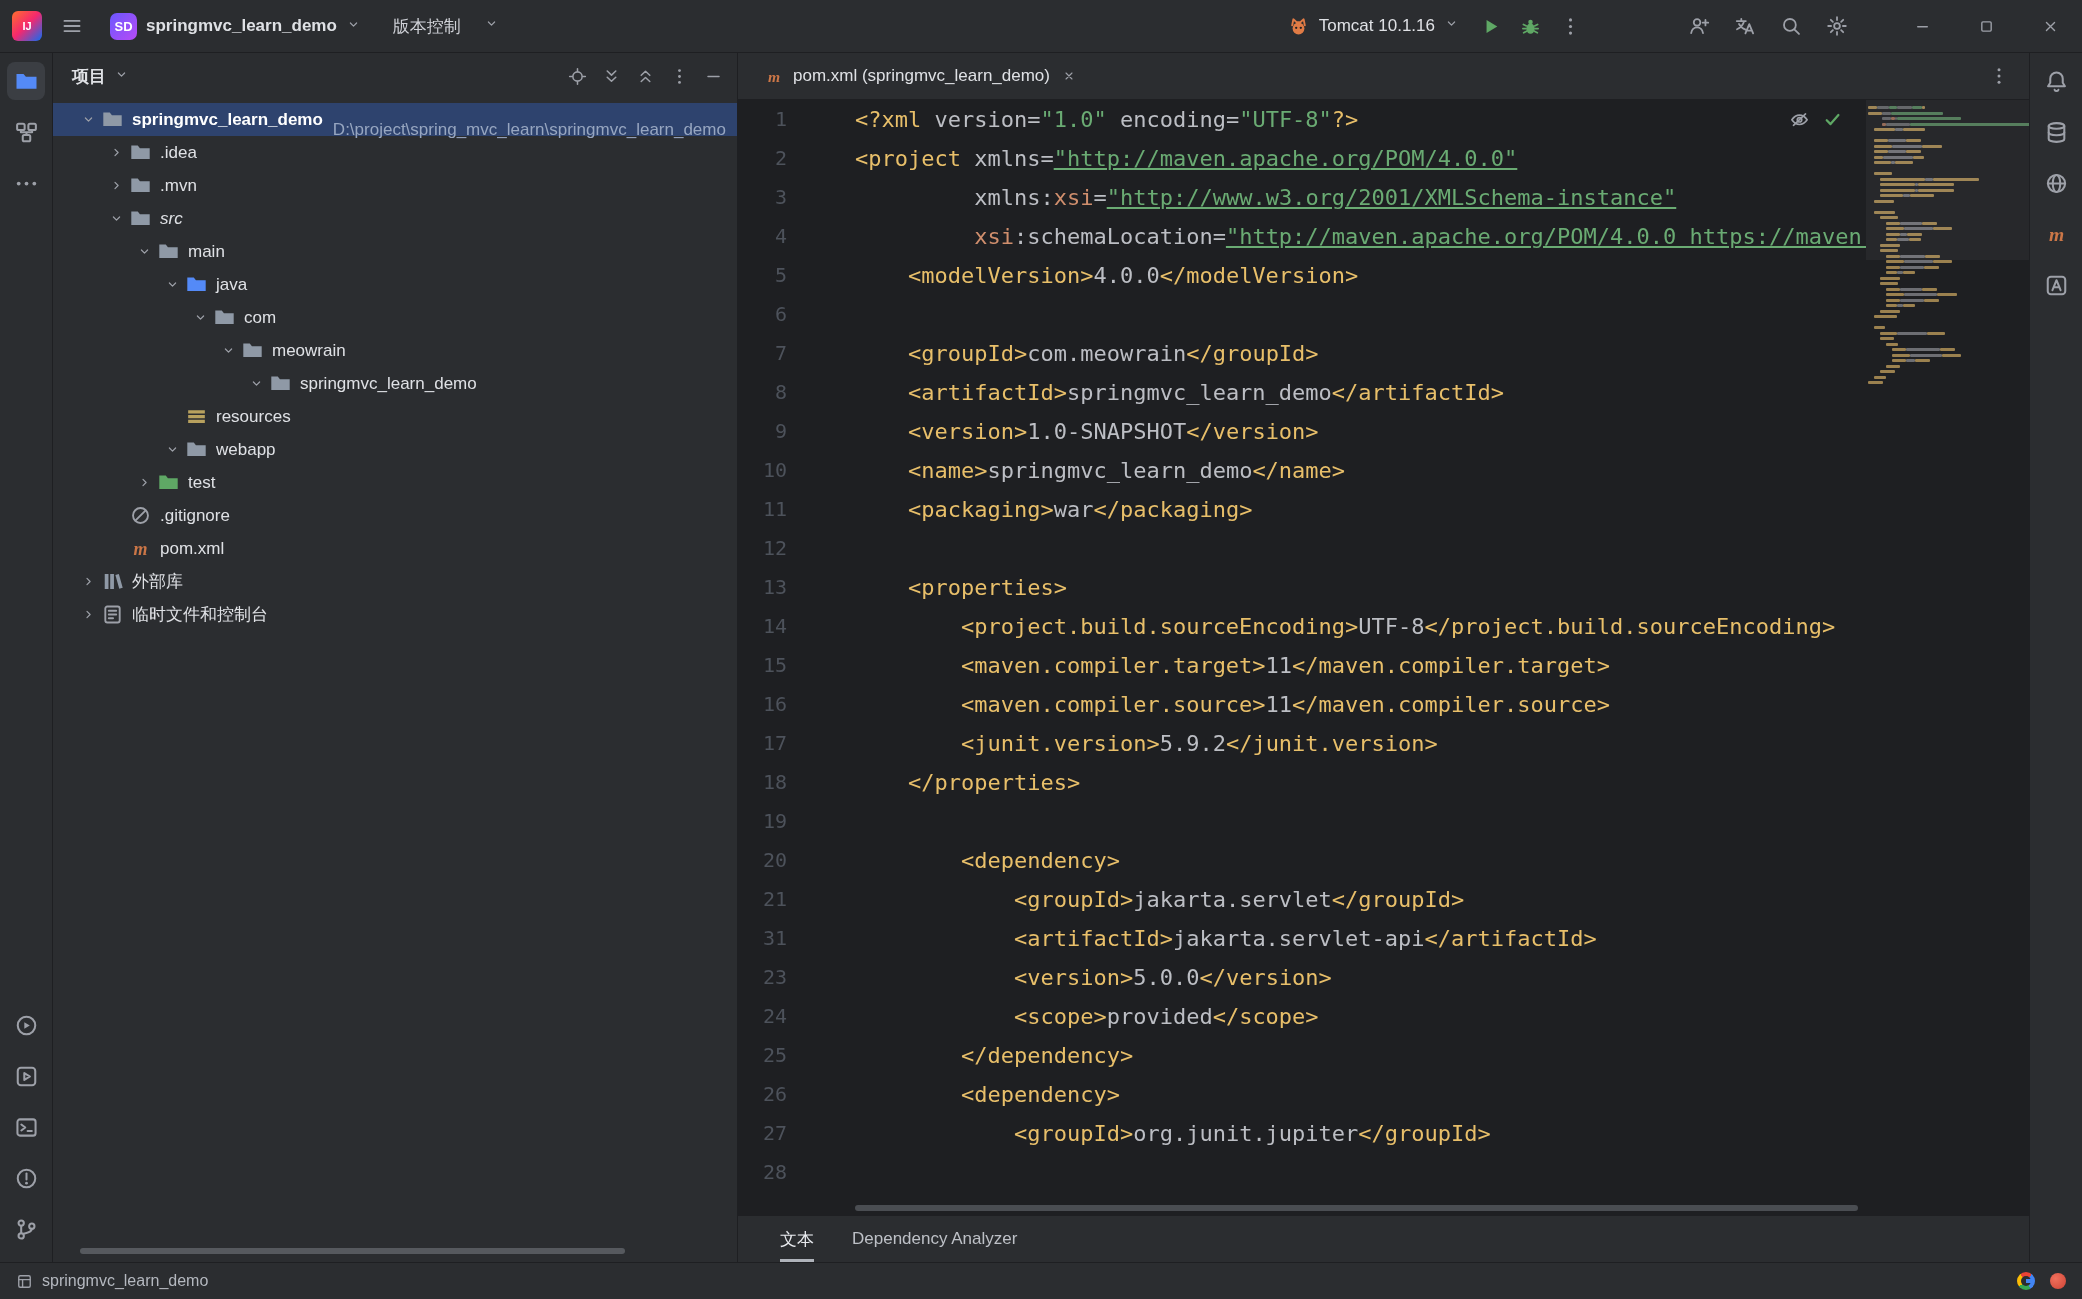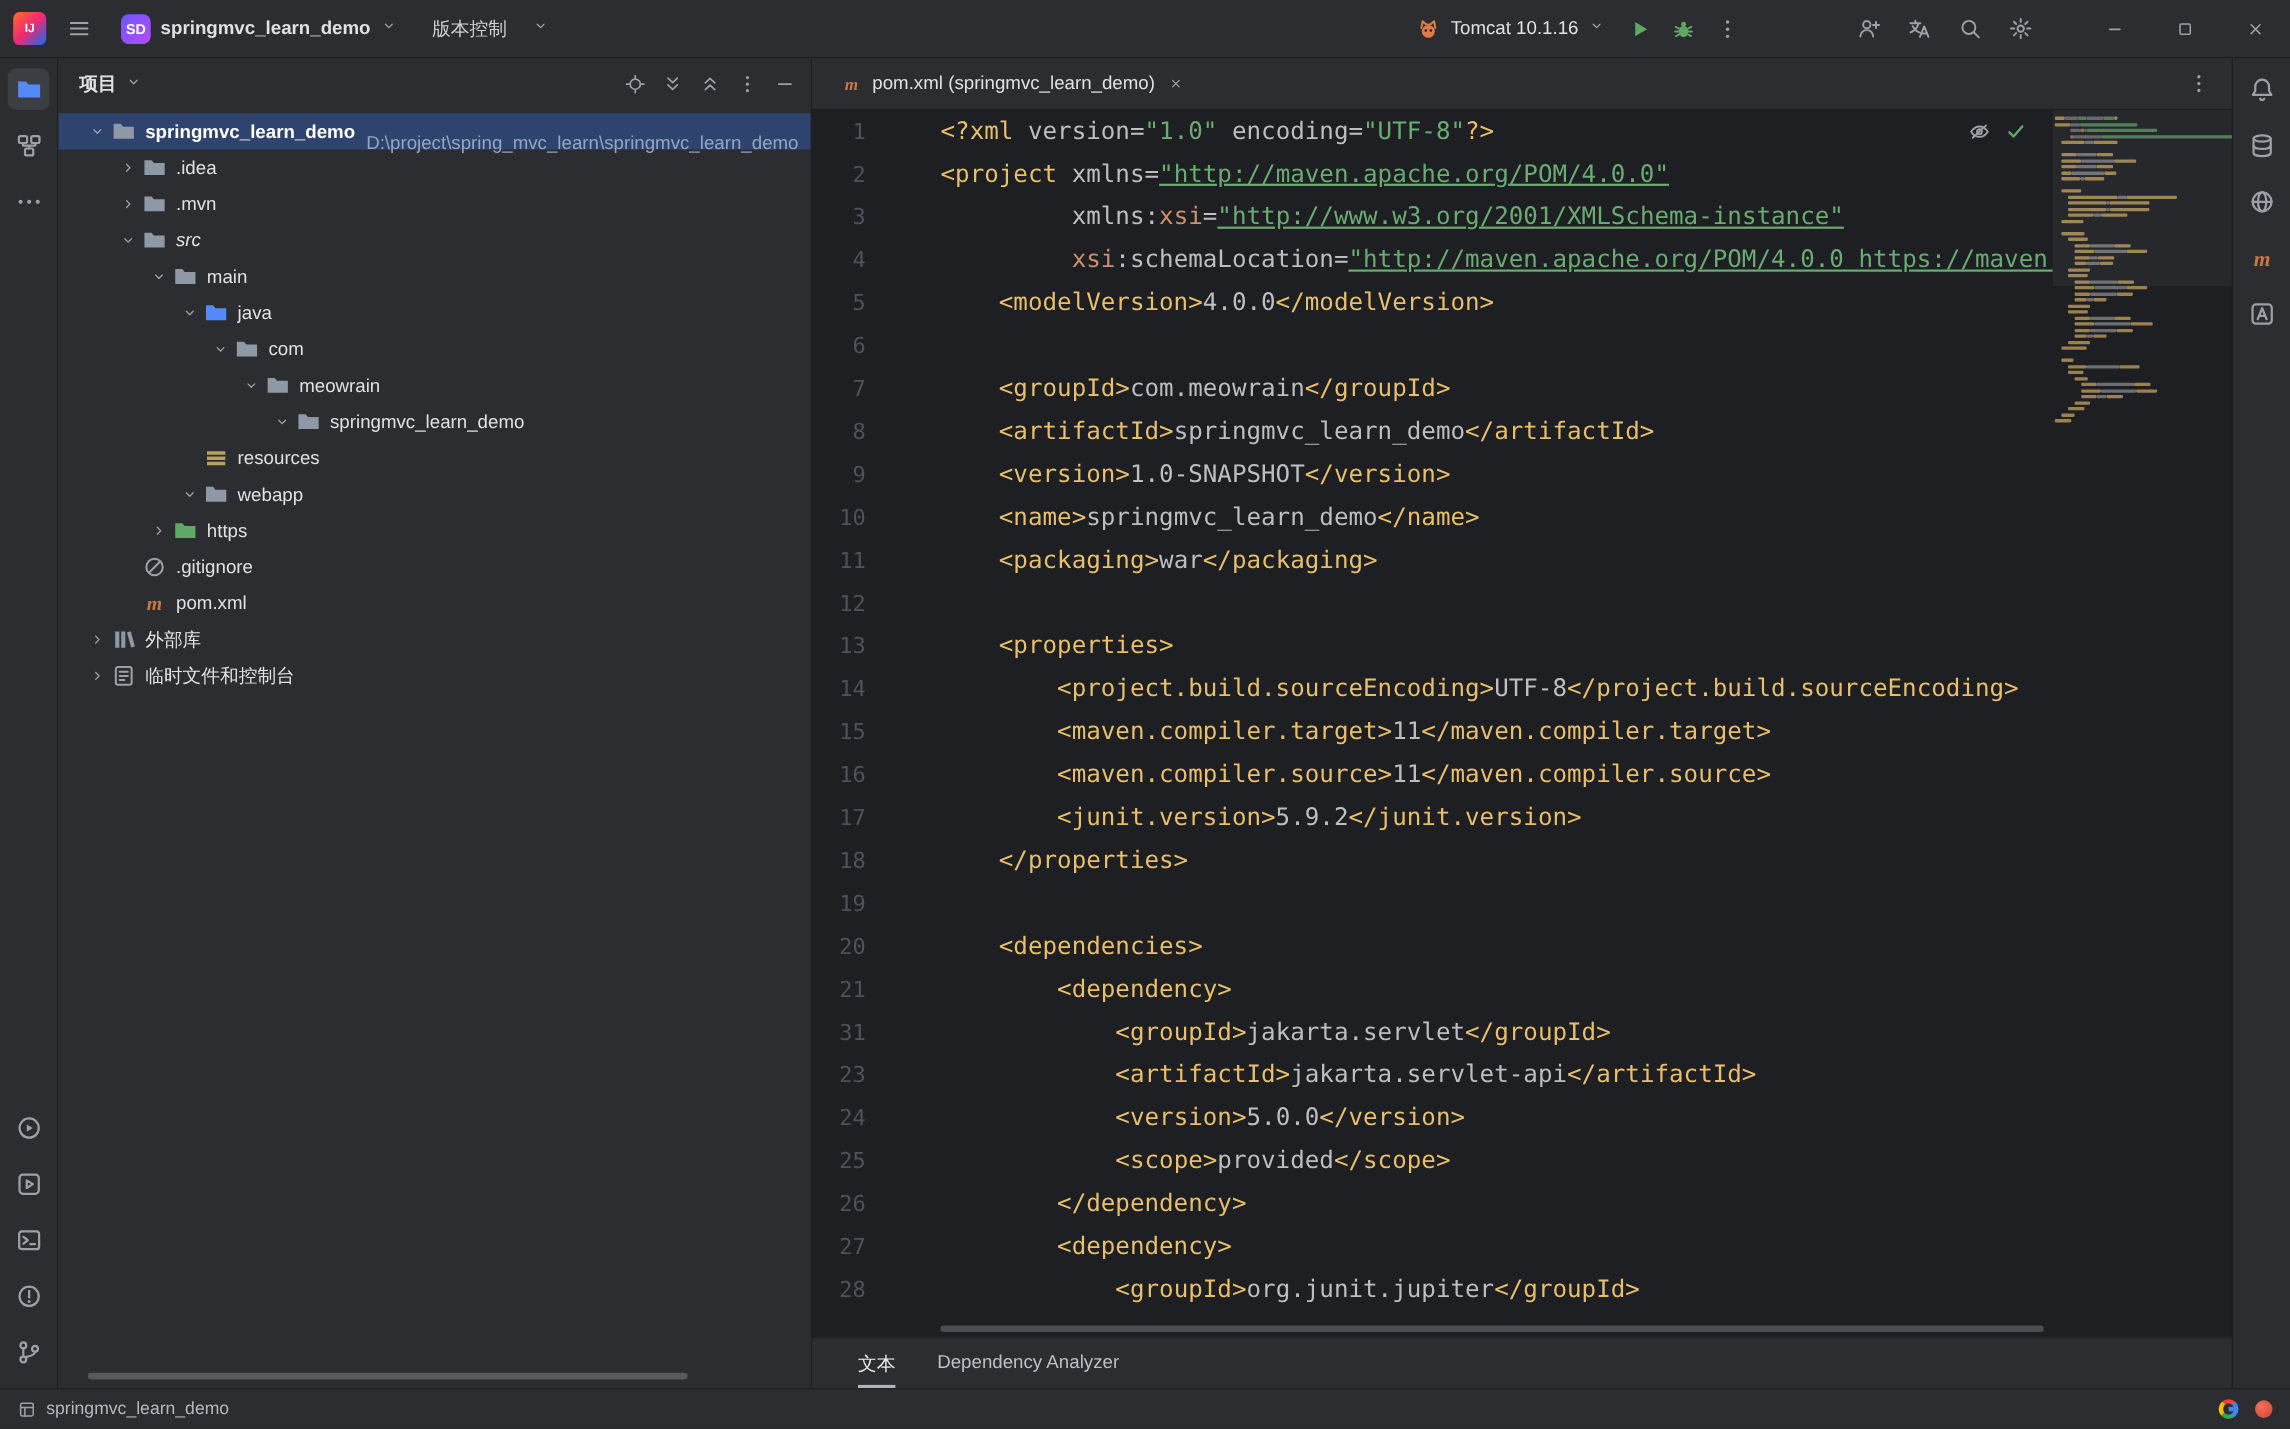--- a/index.html
+++ b/index.html
@@ -445,21 +445,21 @@
           </div>
           <div class="trow" style="padding-left: 78px;">
             <span class="tchev">
               <svg viewBox="0 0 16 16">
                 <path d="M6.4 4.7L9.7 8l-3.3 3.3"></path>
               </svg>
             </span>
             <span class="ticon"><svg viewBox="0 0 16 16">
                 <path d="M1.6 3.2h4.5l1.5 1.8h6.8v7.6H1.6z" fill="#5fa865" stroke="none"></path>
               </svg></span>
-            <span class="tlabel">https</span>
+            <span class="tlabel">test</span>
           </div>
           <div class="trow" style="padding-left: 50px;">
             <span class="tchev"></span>
             <span class="ticon"><svg viewBox="0 0 16 16">
                 <circle cx="8" cy="8" r="5.2"></circle>
                 <path d="M4.6 11.4l6.8-6.8"></path>
               </svg></span>
             <span class="tlabel">.gitignore</span>
           </div>
           <div class="trow" style="padding-left: 50px;">
@@ -563,21 +563,20 @@
             <div class="code-line"><span class="tk-p">    </span><span class="tk-t">&lt;name&gt;</span><span class="tk-x">springmvc_learn_demo</span><span class="tk-t">&lt;/name&gt;</span></div>
             <div class="code-line"><span class="tk-p">    </span><span class="tk-t">&lt;packaging&gt;</span><span class="tk-x">war</span><span class="tk-t">&lt;/packaging&gt;</span></div>
             <div class="code-line"></div>
             <div class="code-line"><span class="tk-p">    </span><span class="tk-t">&lt;properties&gt;</span></div>
             <div class="code-line"><span class="tk-p">        </span><span class="tk-t">&lt;project.build.sourceEncoding&gt;</span><span class="tk-x">UTF-8</span><span class="tk-t">&lt;/project.build.sourceEncoding&gt;</span></div>
             <div class="code-line"><span class="tk-p">        </span><span class="tk-t">&lt;maven.compiler.target&gt;</span><span class="tk-x">11</span><span class="tk-t">&lt;/maven.compiler.target&gt;</span></div>
             <div class="code-line"><span class="tk-p">        </span><span class="tk-t">&lt;maven.compiler.source&gt;</span><span class="tk-x">11</span><span class="tk-t">&lt;/maven.compiler.source&gt;</span></div>
             <div class="code-line"><span class="tk-p">        </span><span class="tk-t">&lt;junit.version&gt;</span><span class="tk-x">5.9.2</span><span class="tk-t">&lt;/junit.version&gt;</span></div>
             <div class="code-line"><span class="tk-p">    </span><span class="tk-t">&lt;/properties&gt;</span></div>
             <div class="code-line"></div>
-            <div class="code-line"><span class="tk-p">    </span><span class="tk-t">&lt;dependencies&gt;</span></div>
             <div class="code-line"><span class="tk-p">        </span><span class="tk-t">&lt;dependency&gt;</span></div>
             <div class="code-line"><span class="tk-p">            </span><span class="tk-t">&lt;groupId&gt;</span><span class="tk-x">jakarta.servlet</span><span class="tk-t">&lt;/groupId&gt;</span></div>
             <div class="code-line"><span class="tk-p">            </span><span class="tk-t">&lt;artifactId&gt;</span><span class="tk-x">jakarta.servlet-api</span><span class="tk-t">&lt;/artifactId&gt;</span></div>
             <div class="code-line"><span class="tk-p">            </span><span class="tk-t">&lt;version&gt;</span><span class="tk-x">5.0.0</span><span class="tk-t">&lt;/version&gt;</span></div>
             <div class="code-line"><span class="tk-p">            </span><span class="tk-t">&lt;scope&gt;</span><span class="tk-x">provided</span><span class="tk-t">&lt;/scope&gt;</span></div>
             <div class="code-line"><span class="tk-p">        </span><span class="tk-t">&lt;/dependency&gt;</span></div>
             <div class="code-line"><span class="tk-p">        </span><span class="tk-t">&lt;dependency&gt;</span></div>
             <div class="code-line"><span class="tk-p">            </span><span class="tk-t">&lt;groupId&gt;</span><span class="tk-x">org.junit.jupiter</span><span class="tk-t">&lt;/groupId&gt;</span></div>
           </div>
         <div class="inspection">

